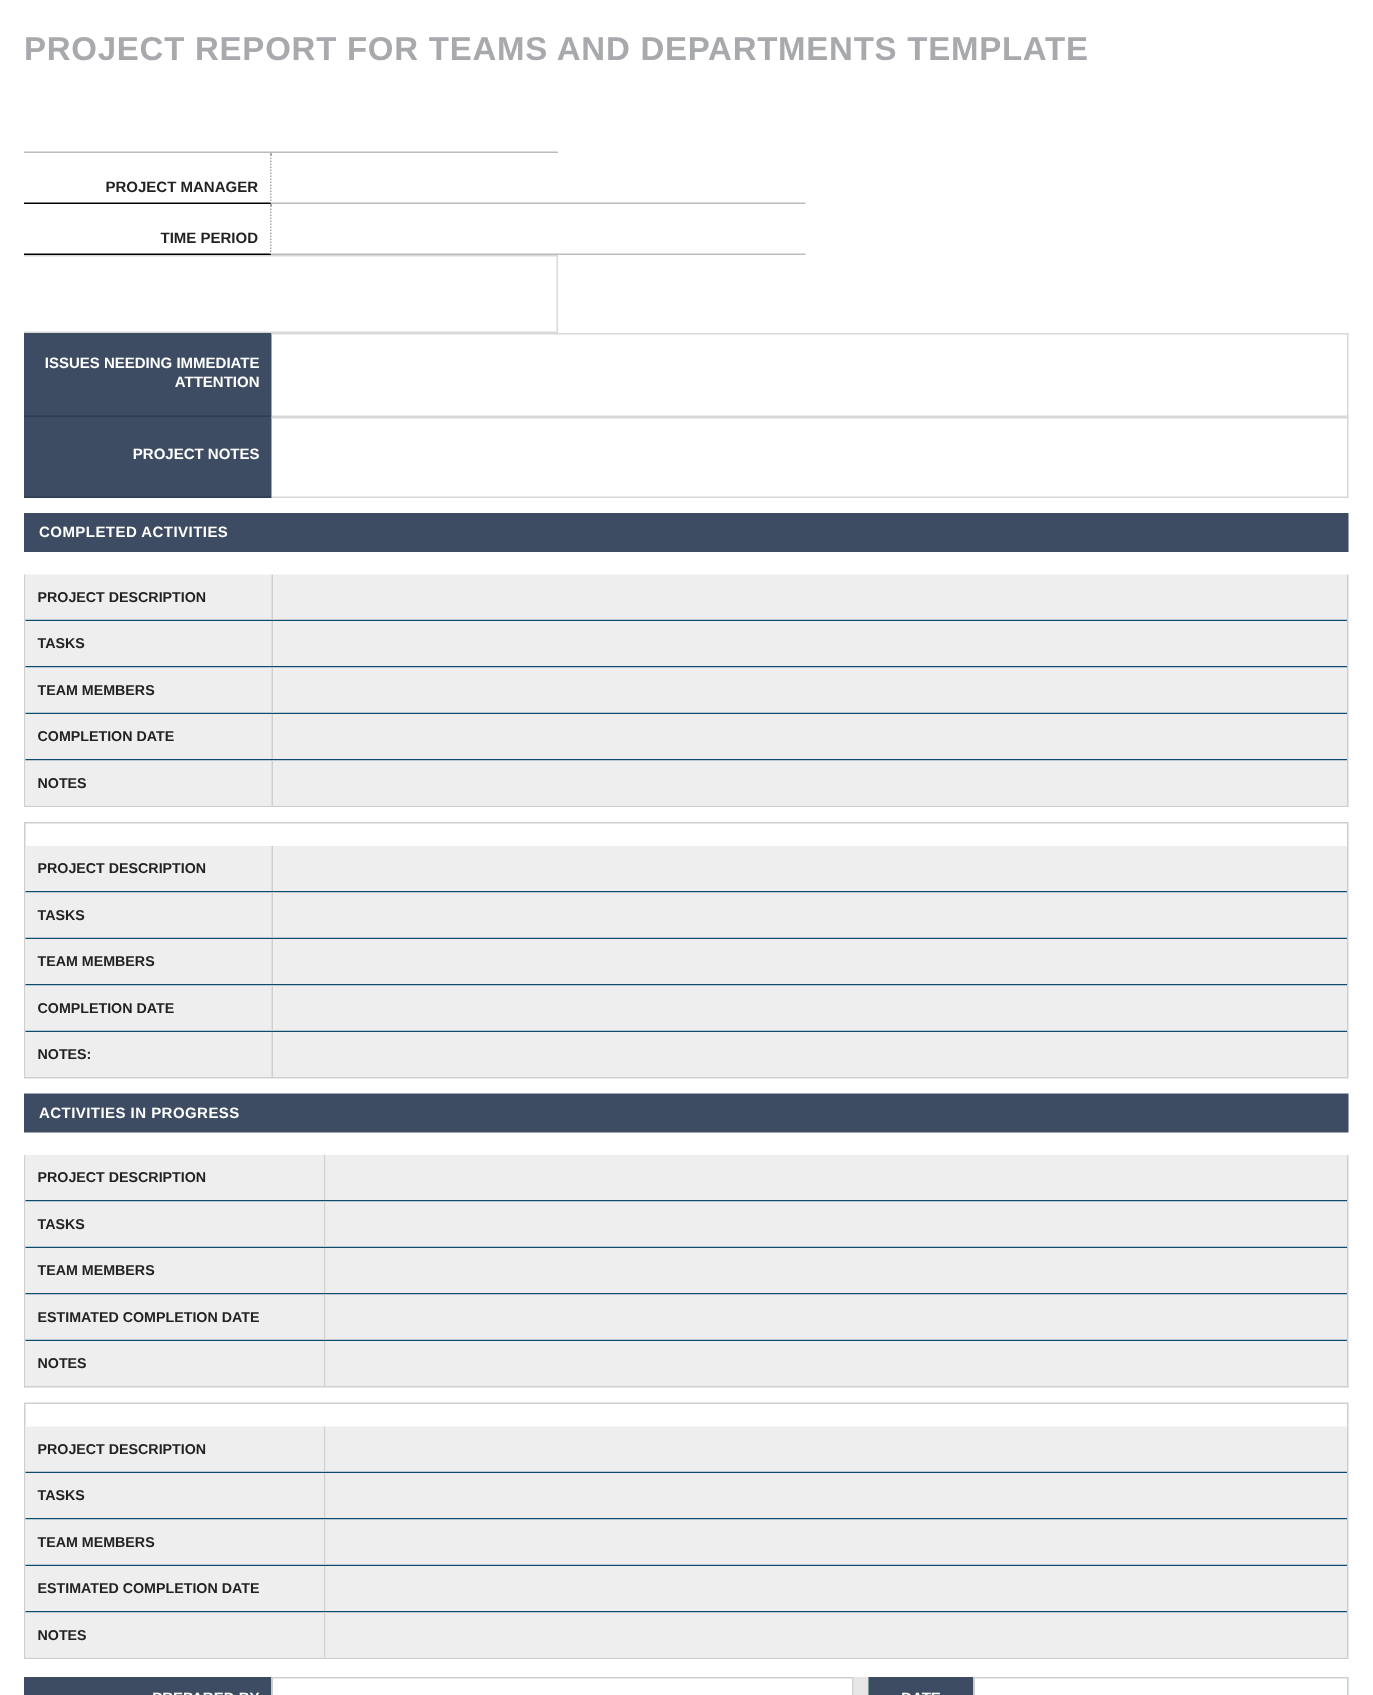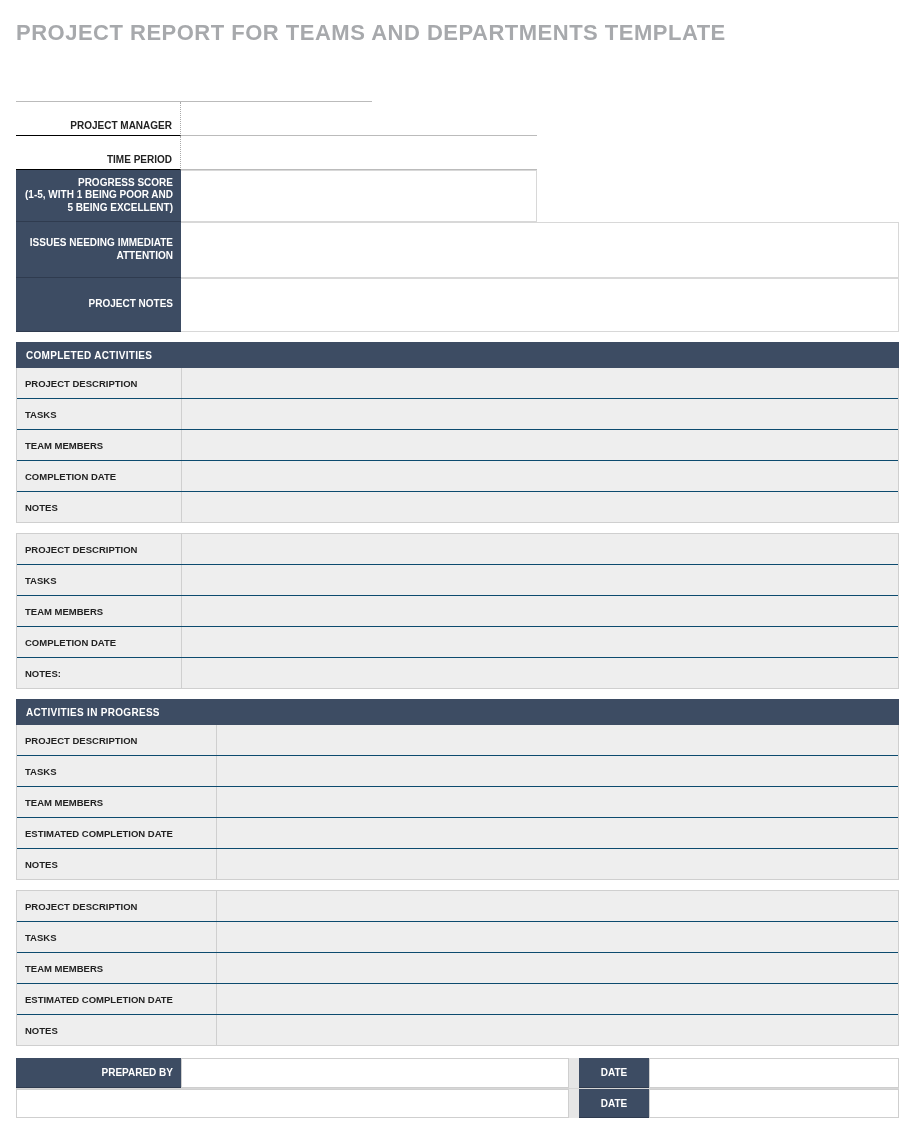--- a/index.html
+++ b/index.html
@@ -67,21 +67,21 @@
     background: #3d4c63;
     color: #fff;
     font-size: 10px;
     font-weight: 700;
     padding: 8px 10px 7px 10px;
     letter-spacing: 0.3px;
     margin-top: 10px;
   }
   .sub-table { border: 1px solid #cfcfcf; border-top: none; }
   .sub-row { display: flex; border-top: 1px solid #0c4a6e; }
-  .sub-row:first-child { border-top: none; }
+  .sub-row:first-child { border-top: none; margin-top: 15px; }
   .sub-label {
     width: 165px;
     flex: 0 0 165px;
     background: #eeeeee;
     font-size: 9.5px;
     font-weight: 700;
     padding: 10px 8px 9px 8px;
     border-right: 1px solid #cfcfcf;
   }
   .sub-label.wide { width: 200px; flex: 0 0 200px; }
@@ -132,22 +132,20 @@
 <div class="row meta-row">
   <div class="meta-label">PROJECT MANAGER</div>
   <div class="meta-value"></div>
 </div>
 <div class="row meta-row">
   <div class="meta-label">TIME PERIOD</div>
   <div class="meta-value"></div>
 </div>
 
 <div class="row big-row1">
-  <div class="big-label" style="white-space:pre-line;">PROGRESS SCORE
-(1-5, WITH 1 BEING POOR AND 5 BEING EXCELLENT)</div>
   <div class="big-value short"></div>
 </div>
 <div class="row big-row2">
   <div class="big-label">ISSUES NEEDING IMMEDIATE ATTENTION</div>
   <div class="big-value long"></div>
 </div>
 <div class="row big-row3">
   <div class="big-label">PROJECT NOTES</div>
   <div class="big-value long"></div>
 </div>

